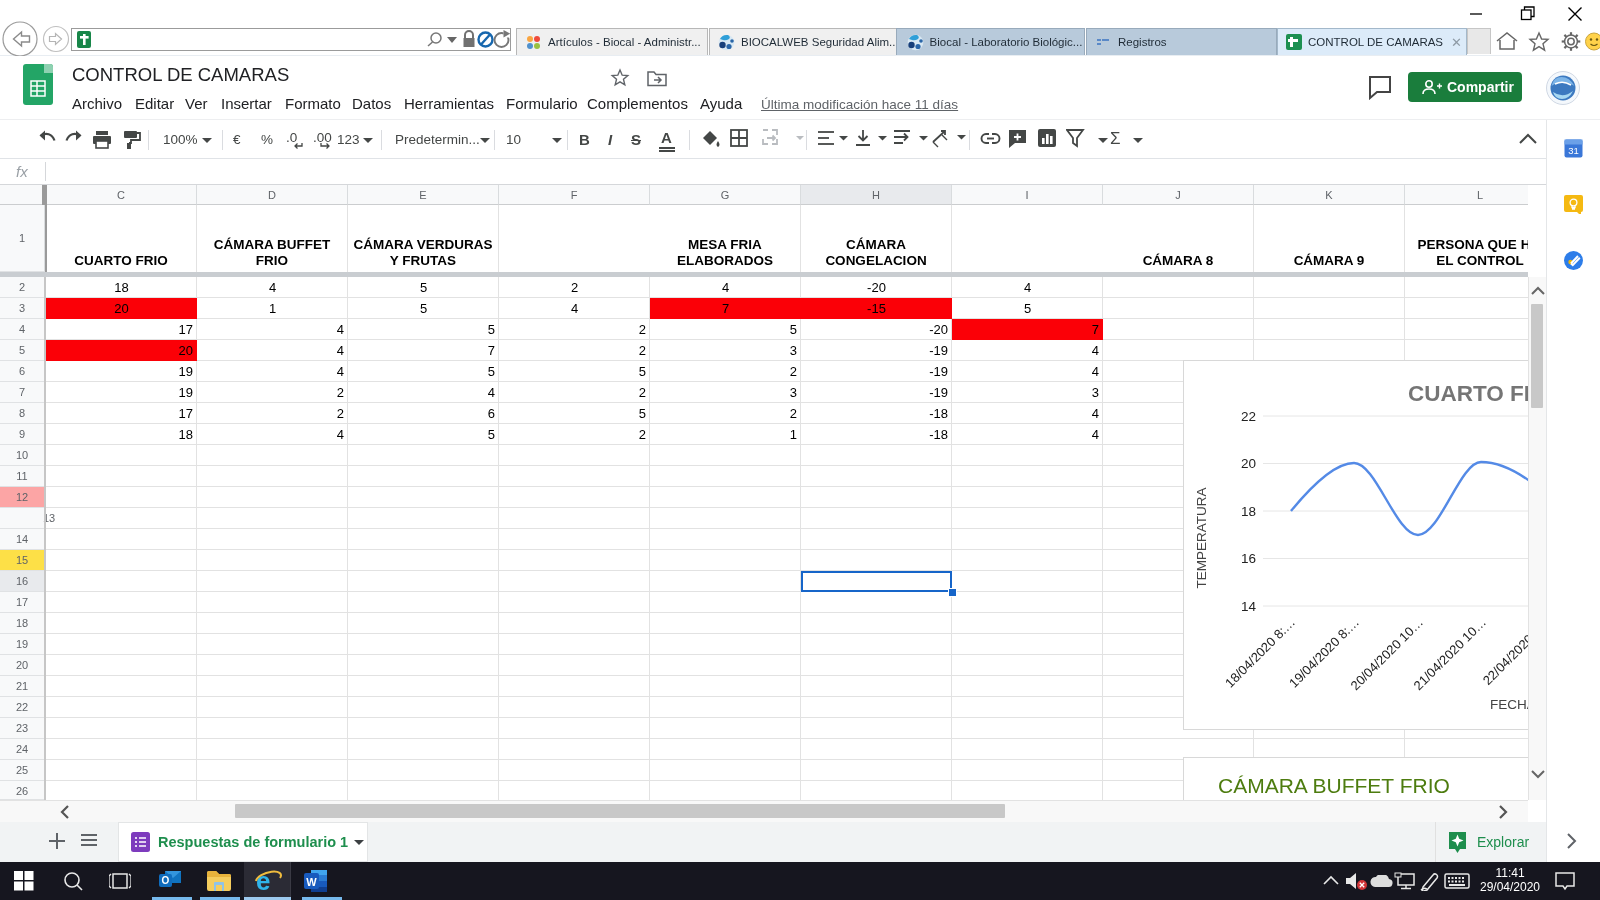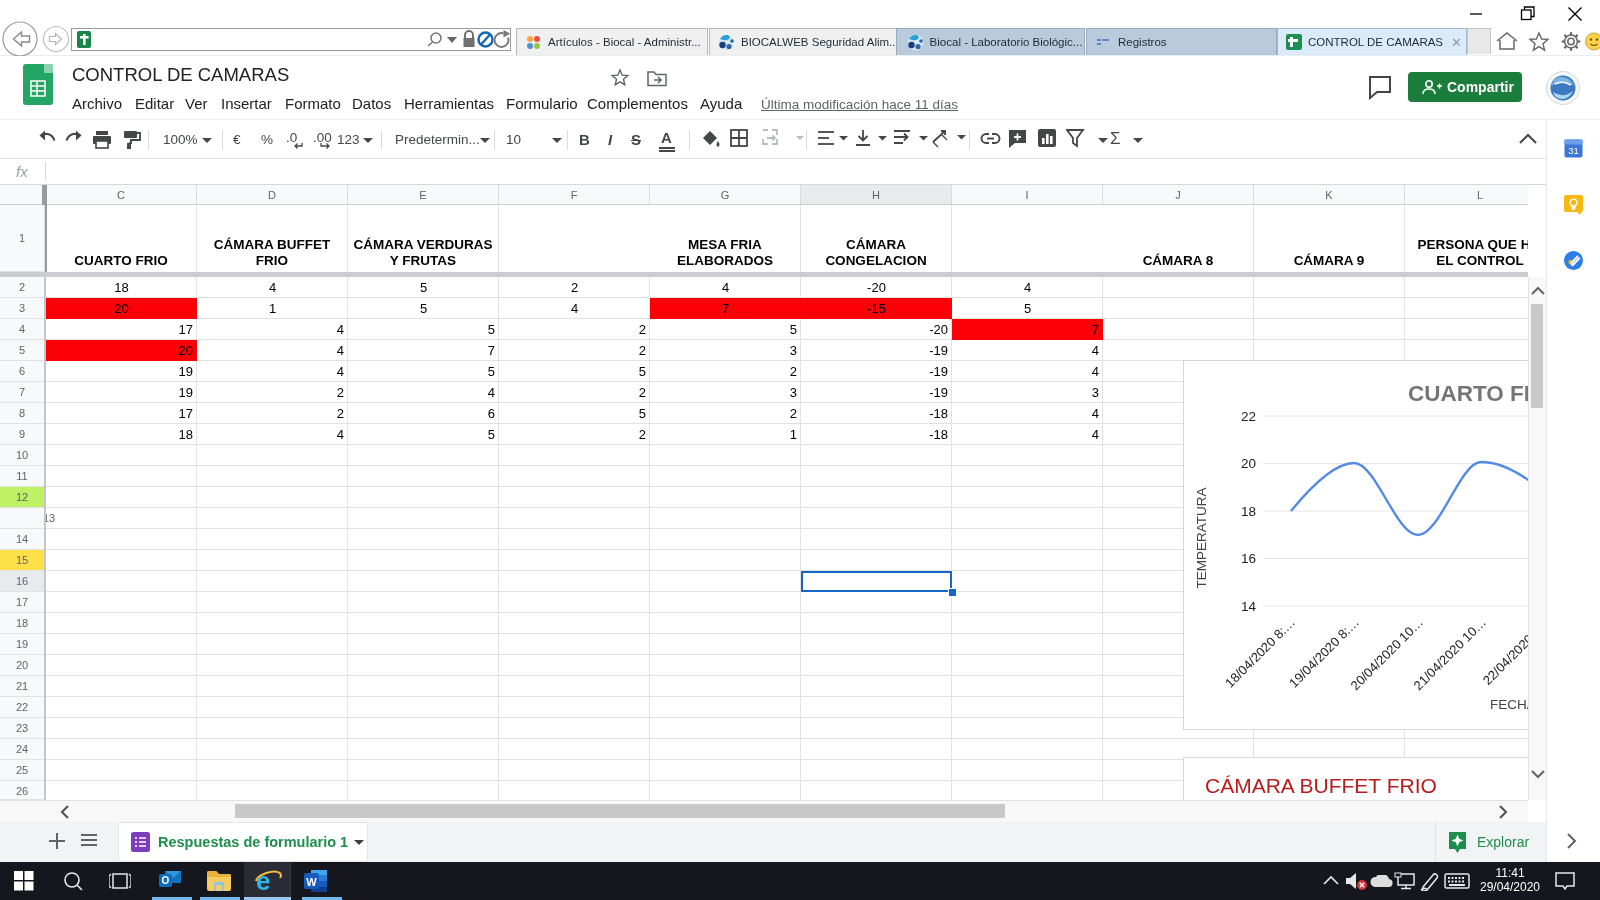--- a/index.html
+++ b/index.html
@@ -361,21 +361,21 @@
 <div class="rowhead" style="top:277px;height:21px;background:#f8f9fa;">2</div>
 <div class="rowhead" style="top:298px;height:21px;background:#f8f9fa;">3</div>
 <div class="rowhead" style="top:319px;height:21px;background:#f8f9fa;">4</div>
 <div class="rowhead" style="top:340px;height:21px;background:#f8f9fa;">5</div>
 <div class="rowhead" style="top:361px;height:21px;background:#f8f9fa;">6</div>
 <div class="rowhead" style="top:382px;height:21px;background:#f8f9fa;">7</div>
 <div class="rowhead" style="top:403px;height:21px;background:#f8f9fa;">8</div>
 <div class="rowhead" style="top:424px;height:21px;background:#f8f9fa;">9</div>
 <div class="rowhead" style="top:445px;height:21px;background:#f8f9fa;">10</div>
 <div class="rowhead" style="top:466px;height:21px;background:#f8f9fa;">11</div>
-<div class="rowhead" style="top:487px;height:21px;background:#bef264;">12</div>
+<div class="rowhead" style="top:487px;height:21px;background:#fca5a5;">12</div>
 <div class="rowhead" style="top:508px;height:21px;background:#f8f9fa;padding-left:43px;">13</div>
 <div class="rowhead" style="top:529px;height:21px;background:#f8f9fa;">14</div>
 <div class="rowhead" style="top:550px;height:21px;background:#fde047;">15</div>
 <div class="rowhead" style="top:571px;height:21px;background:#e8eaed;">16</div>
 <div class="rowhead" style="top:592px;height:21px;background:#f8f9fa;">17</div>
 <div class="rowhead" style="top:613px;height:21px;background:#f8f9fa;">18</div>
 <div class="rowhead" style="top:634px;height:21px;background:#f8f9fa;">19</div>
 <div class="rowhead" style="top:655px;height:21px;background:#f8f9fa;">20</div>
 <div class="rowhead" style="top:676px;height:21px;background:#f8f9fa;">21</div>
 <div class="rowhead" style="top:697px;height:21px;background:#f8f9fa;">22</div>
@@ -470,21 +470,21 @@
     <text x="176" y="262" transform="rotate(-45 176 262)">19/04/2020 8:…</text>
     <text x="240" y="262" transform="rotate(-45 240 262)">20/04/2020 10…</text>
     <text x="303" y="262" transform="rotate(-45 303 262)">21/04/2020 10…</text>
     <text x="367" y="262" transform="rotate(-45 367 262)">22/04/2020 1…</text>
   </g>
   <text x="306" y="348" font-size="13.5" fill="#444">FECHA</text>
 </svg>
 </div>
 
 <div class="abs" style="left:1183px;top:757px;width:345px;height:44px;background:#fff;border:1px solid #d8d8d8;border-right:none;border-bottom:none;box-sizing:border-box;overflow:hidden;">
-  <div style="position:absolute;left:21px;top:16px;font-size:21px;color:#b91c1c;">CÁMARA BUFFET FRIO</div>
+  <div style="position:absolute;left:34px;top:16px;font-size:21px;color:#4d7c0f;">CÁMARA BUFFET FRIO</div>
 </div>
 </div>
 
 <div id="bottom">
 
 <div class="abs" style="left:1528px;top:277px;width:18px;height:523px;background:#f8f8f8;border-left:1px solid #e2e2e2;box-sizing:border-box;"></div>
 <svg class="abs" style="left:1530px;top:285px" width="16" height="12">
         <path d="M2,9 l6,-6 6,6" fill="none" stroke="#666" stroke-width="2"></path>
       </svg>
 <div class="abs" style="left:1531px;top:304px;width:12px;height:104px;background:#c8c8c8;border-radius:1px;"></div>

